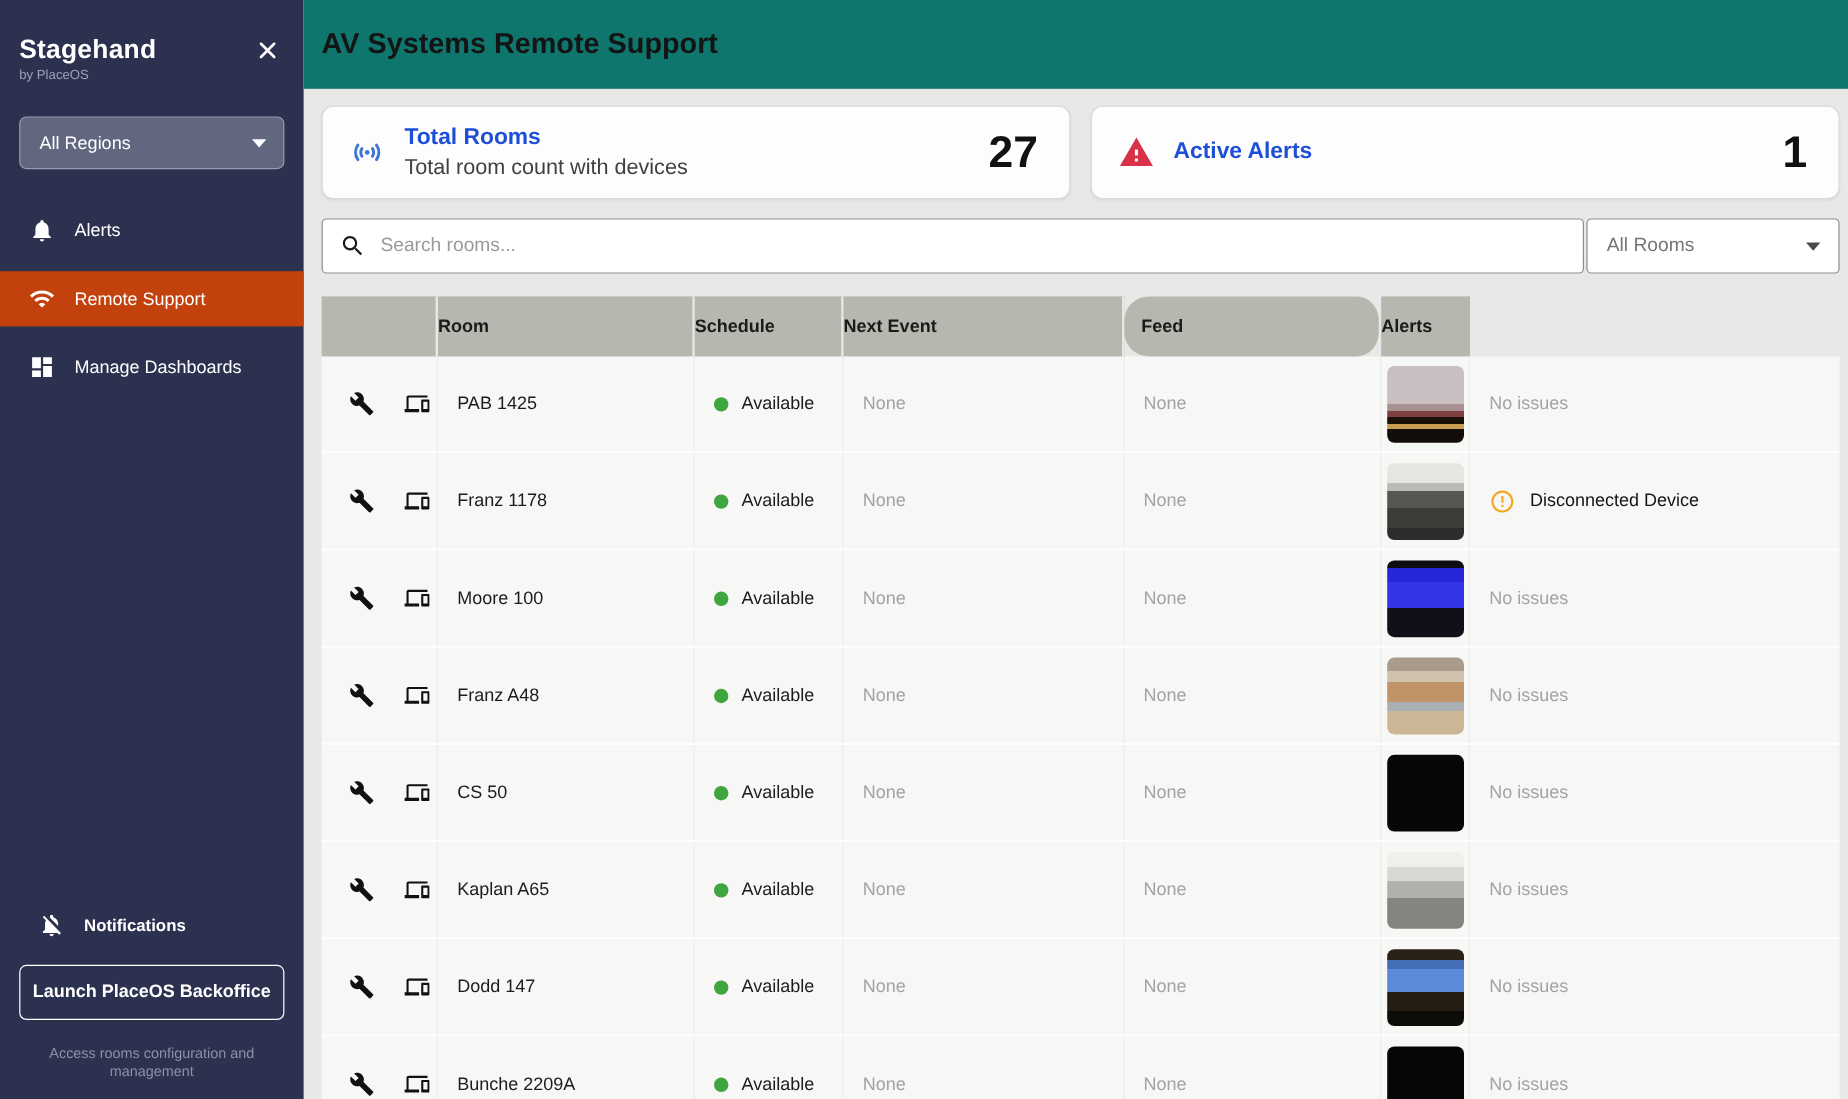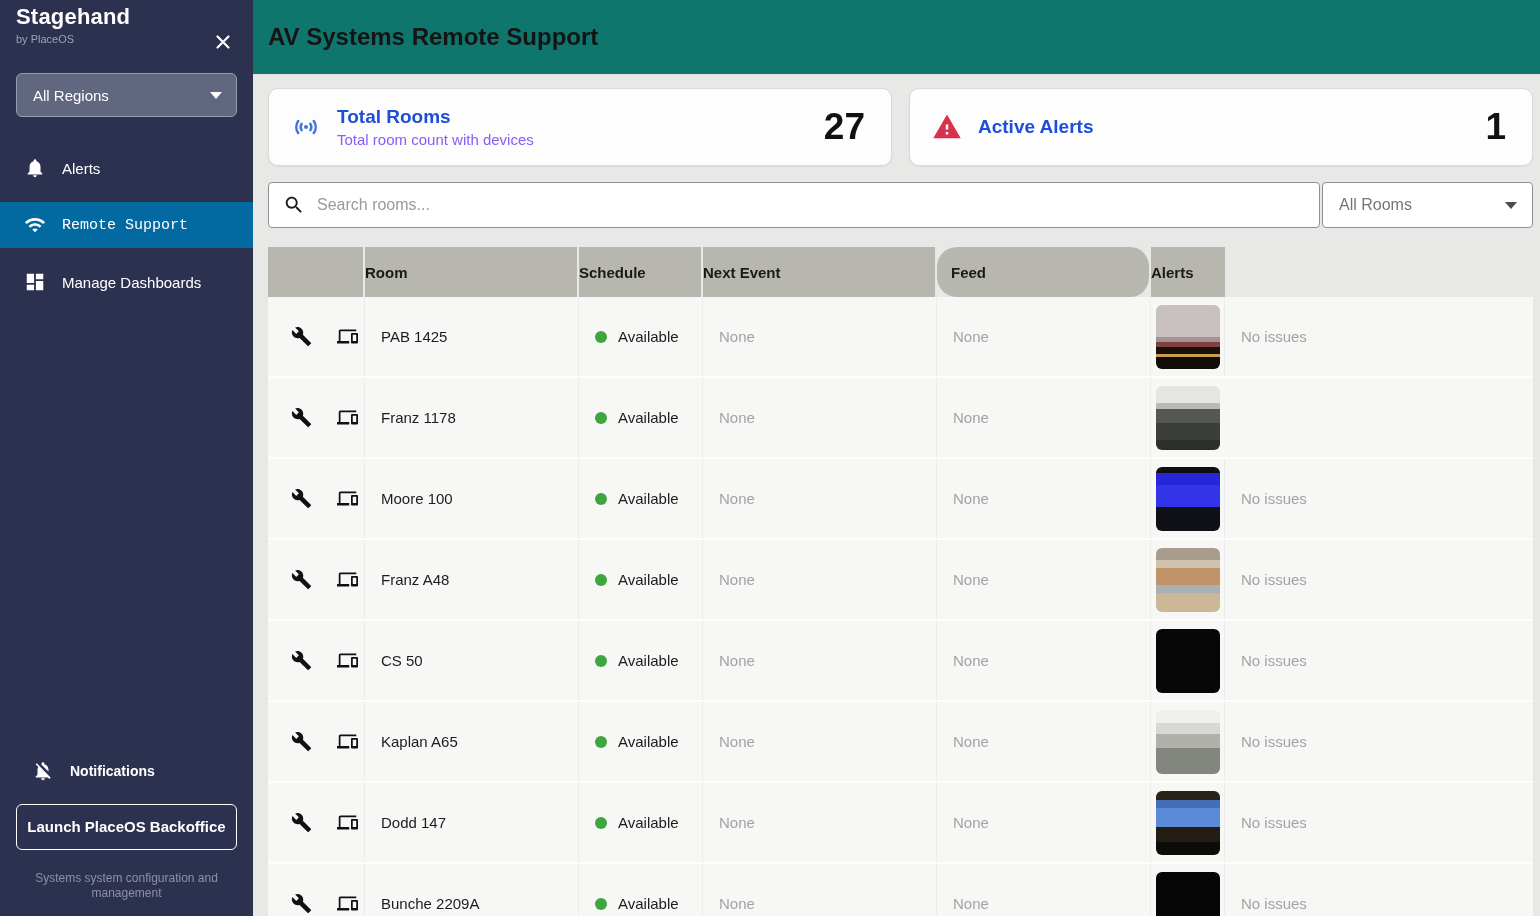--- a/index.html
+++ b/index.html
@@ -1,49 +1,49 @@
 <!DOCTYPE html>
 <html style="--sidebar-bg: #2d3150; --thead-bg: #b8b7af; --green: #3fa53f;"><head>
 <meta charset="utf-8">
 <style>
   * { margin:0; padding:0; box-sizing:border-box; }
   html,body { width:1540px; height:916px; overflow:hidden; font-family:"Liberation Sans", sans-serif; background:#e8e8e6; }
   .app { display:flex; width:1540px; height:916px; }
 
   
   .sidebar { width:253px; min-width:253px; height:916px; background:var(--sidebar-bg,#2d3150); color:#fff; display:flex; flex-direction:column; position:relative; }
-  .brand { padding:4px 16px 10px 16px; }
+  .brand { padding:28px 16px 10px 16px; }
   .brand-title { font-size:22px; font-weight:bold; letter-spacing:.2px; }
   .brand-sub { font-size:11px; color:#9da1b9; margin-top:3px; }
   .close-btn { position:absolute; top:28px; right:16px; width:28px; height:28px; cursor:pointer; display:flex; align-items:center; justify-content:center; }
   .close-btn svg { width:22px; height:22px; }
   .region-select { margin:18px 16px 10px 16px; height:44px; background:#626780; border:1px solid #979cb0; border-radius:6px; display:flex; align-items:center; padding:0 16px; font-size:15px; cursor:pointer; position:relative; }
   .region-caret { position:absolute; right:14px; width:0; height:0; border-left:6px solid transparent; border-right:6px solid transparent; border-top:7px solid #fff; }
   .nav { margin-top:18px; }
   .nav-item { height:46px; display:flex; align-items:center; gap:16px; padding-left:24px; font-size:15px; font-weight:500; cursor:pointer; margin-bottom:11px; }
-  .nav-item.active { background:#0369a1;font-family:Liberation Mono, monospace; }
+  .nav-item.active { background:#c2410c; }
   .nav-item svg { width:22px; height:22px; flex:0 0 22px; }
   .side-spacer { flex:1; }
   .notif-row { display:flex; align-items:center; gap:16px; padding-left:32px; margin-bottom:22px; font-size:14px; font-weight:bold; }
   .notif-row svg { width:22px; height:22px; }
   .backoffice-btn { margin:0 16px 21px 16px; height:46px; border:1px solid #fff; border-radius:6px; background:transparent; color:#fff; font-size:15px; font-weight:bold; font-family:"Liberation Sans", sans-serif; cursor:pointer; }
   .backoffice-hint { font-size:12px; color:#8d90a6; text-align:center; margin:0 22px 14px 22px; line-height:1.3; }
 
   
   .main { flex:1; display:flex; flex-direction:column; overflow:hidden; }
   .topbar { height:75px; background:#0f766e; display:flex; align-items:center; padding-left:15px; border-bottom:1px solid #e2e2e0; }
   .page-title { font-size:24px; font-weight:bold; color:#141414; }
   .content { flex:1; background:#e8e8e6; padding:13px 4px 0 15px; overflow:hidden; }
 
   .stats-row { display:flex; gap:17px; margin-right:3px; }
   .stat-card { flex:1; height:78px; background:#fdfdfd; border:1px solid #dadad7; border-radius:10px; display:flex; align-items:center; padding:0 26px 0 22px; box-shadow:0 1px 2px rgba(0,0,0,.05); }
   .stat-icon { width:30px; height:30px; margin-right:16px; display:flex; align-items:center; justify-content:center; }
   .stat-text { display:flex; flex-direction:column; gap:3px; }
   .stat-title { font-size:19px; font-weight:bold; color:#1d4ed8; }
-  .stat-sub { font-size:15px; color:#8b5cf6; }
+  .stat-sub { font-size:18px; color:#404040; }
   .stat-value { margin-left:auto; font-size:37px; font-weight:bold; color:#111; }
 
   .filter-row { display:flex; gap:2px; margin-top:16px; margin-right:3px; }
   .search-box { flex:1; height:46px; position:relative; }
   .search-box input { width:100%; height:100%; border:1px solid #8f8f8d; border-radius:4px; background:#fff; padding:0 14px 0 48px; font-size:16px; color:#333; font-family:"Liberation Sans", sans-serif; outline:none; }
   .search-box input::placeholder { color:#9a9a9a; }
   .search-icon { position:absolute; left:15px; top:12px; width:22px; height:22px; }
   .room-filter { width:211px; height:46px; border:1px solid #8f8f8d; border-radius:4px; background:#fff; display:flex; align-items:center; padding:0 16px; font-size:16px; color:#757575; cursor:pointer; position:relative; }
   .filter-caret { position:absolute; right:15px; width:0; height:0; border-left:6px solid transparent; border-right:6px solid transparent; border-top:7px solid #4a4a4a; }
 
@@ -123,21 +123,21 @@
     <div class="notif-row">
       <span style="display:flex;">
         <svg viewBox="0 0 24 24" fill="#fff">
             <path d="M20 18.69L7.84 6.14 5.27 3.49 4 4.76l2.8 2.81v.01c-.52.99-.8 2.16-.8 3.42v5l-2 2v1h13.24l1.74 1.74 1.28-1.26-.26-.79zM12 22c1.11 0 2-.89 2-2h-4c0 1.11.89 2 2 2zm6-7.32V11c0-3.08-1.64-5.64-4.5-6.32V4c0-.83-.67-1.5-1.5-1.5s-1.5.67-1.5 1.5v.68c-.15.03-.29.08-.42.12l7.92 7.88z"></path>
           </svg>
       </span>
       <span>Notifications</span>
     </div>
 
     <button class="backoffice-btn">Launch PlaceOS Backoffice</button>
-    <div class="backoffice-hint">Systems system configuration and management</div>
+    <div class="backoffice-hint">Access rooms configuration and management</div>
   </div>
 
   <div class="main">
     <div class="topbar">
       <div class="page-title">AV Systems Remote Support</div>
     </div>
 
     <div class="content">
 
       <div class="stats-row">
@@ -240,20 +240,28 @@
     <div class="cell c-room">Franz 1178</div>
     <div class="cell c-sched">
       <span class="dot"></span>
       <span>Available</span>
     </div>
     <div class="cell c-none">None</div>
     <div class="cell c-none">None</div>
     <div class="cell c-feed">
       <div class="feed-thumb" title="classroom-chairs" style="background: linear-gradient(rgb(230, 229, 225) 0%, rgb(230, 229, 225) 26%, rgb(185, 186, 180) 26%, rgb(185, 186, 180) 36%, rgb(85, 87, 81) 36%, rgb(85, 87, 81) 58%, rgb(58, 61, 56) 58%, rgb(58, 61, 56) 84%, rgb(43, 46, 42) 84%, rgb(43, 46, 42) 100%);"></div>
     </div>
+    <div class="cell c-alert">
+      <span class="warn-icon" style="display: flex;">
+        <svg viewBox="0 0 24 24" fill="#f5a623">
+                    <path d="M11 15h2v2h-2zm0-8h2v6h-2zm.99-5C6.47 2 2 6.48 2 12s4.47 10 9.99 10C17.52 22 22 17.52 22 12S17.52 2 11.99 2zm.01 18c-4.42 0-8-3.58-8-8s3.58-8 8-8 8 3.58 8 8-3.58 8-8 8z"></path>
+                  </svg>
+      </span>
+      <span class="alert-strong">Disconnected Device</span>
+    </div>
   </div>
 
   <div class="trow">
     <div class="cell c-icons">
       <span class="ricon">
         <svg viewBox="0 0 24 24" fill="#111">
                     <path d="M22.7 19l-9.1-9.1c.9-2.3.4-5-1.5-6.9-2-2-5-2.4-7.4-1.3L9 6 6 9 1.6 4.7C.4 7.1.9 10.1 2.9 12.1c1.9 1.9 4.6 2.4 6.9 1.5l9.1 9.1c.4.4 1 .4 1.4 0l2.3-2.3c.5-.4.5-1.1.1-1.4z"></path>
                   </svg>
       </span>
       <span class="ricon">

